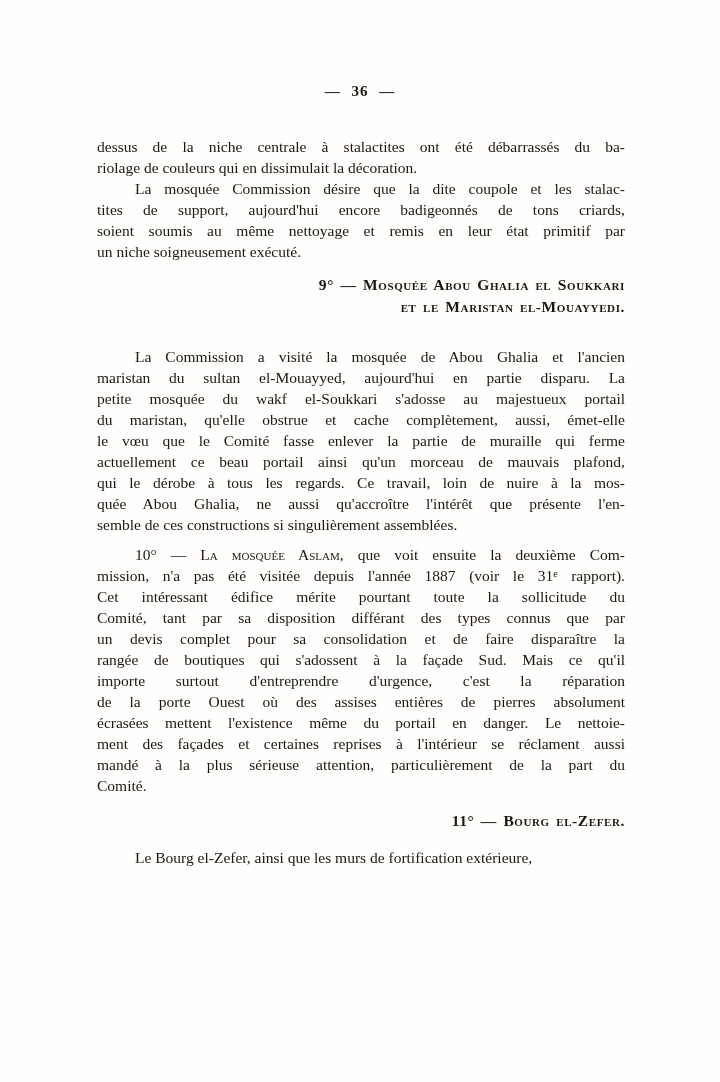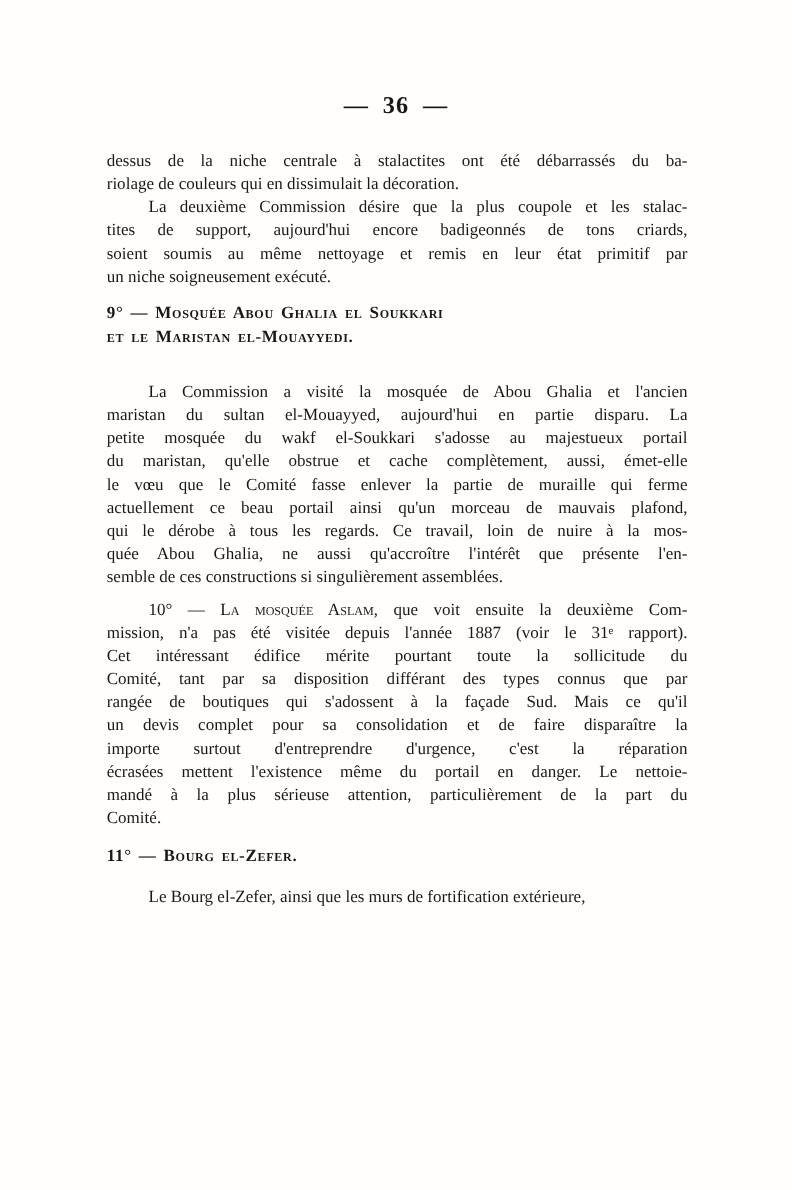--- a/index.html
+++ b/index.html
@@ -15,21 +15,21 @@
     color: #1b1713;
     font-family: "Liberation Serif", "DejaVu Serif", serif;
     overflow: hidden;
   }
   .page-number {
     position: absolute;
     top: 83px;
     left: 0;
     width: 100%;
     text-align: center;
-    font-size: 22px;
+    font-size: 15px;
     font-weight: 600;
     letter-spacing: 1px;
     word-spacing: 6px;
   }
   .body-text {
     position: absolute;
     left: 97px;
     top: 136px;
     width: 528px;
     font-size: 15.5px;
@@ -47,21 +47,21 @@
   .ord-sup {
     font-size: 10px;
     vertical-align: 4px;
     line-height: 0;
   }
   .heading {
     margin: 0;
     font-size: 15.5px;
     font-weight: 600;
     line-height: 22px;
-    text-align: left;
+    text-align: right;
   }
   .hline {
     display: block;
     font-variant: small-caps;
     letter-spacing: 0.6px;
     word-spacing: 2px;
   }
   .h9  { margin-top: 12px; }
   .p3  { margin-top: 28px; }
   .p4  { margin-top: 9px;  }
@@ -76,21 +76,21 @@
   <div class="page-number">— 36 —</div>
 
   <div class="body-text">
 
     <p class="para p1">
       <span class="line">dessus de la niche centrale à stalactites ont été débarrassés du ba-</span>
       <span class="line last">riolage de couleurs qui en dissimulait la décoration.</span>
     </p>
 
     <p class="para p2">
-      <span class="line indent">La deuxième Commission désire que la plus coupole et les stalac-</span>
+      <span class="line indent">La mosquée Commission désire que la dite coupole et les stalac-</span>
       <span class="line">tites de support, aujourd'hui encore badigeonnés de tons criards,</span>
       <span class="line">soient soumis au même nettoyage et remis en leur état primitif par</span>
       <span class="line last">un niche soigneusement exécuté.</span>
     </p>
 
     <h2 class="heading h9">
       <span class="hline">9° — Mosquée Abou Ghalia el Soukkari</span>
       <span class="hline">et le Maristan el-Mouayyedi.</span>
     </h2>
 
@@ -104,24 +104,26 @@
       <span class="line">qui le dérobe à tous les regards. Ce travail, loin de nuire à la mos-</span>
       <span class="line">quée Abou Ghalia, ne aussi qu'accroître l'intérêt que présente l'en-</span>
       <span class="line last">semble de ces constructions si singulièrement assemblées.</span>
     </p>
 
     <p class="para p4">
       <span class="line indent"><span>10° — </span><span class="sc">La mosquée Aslam</span><span>, que voit ensuite la deuxième Com-</span></span>
       <span class="line"><span>mission, n'a pas été visitée depuis l'année 1887 (voir le 31</span><sup class="ord-sup">e</sup><span> rapport).</span></span>
       <span class="line">Cet intéressant édifice mérite pourtant toute la sollicitude du</span>
       <span class="line">Comité, tant par sa disposition différant des types connus que par</span>
+      <span class="line">un devis complet pour sa consolidation et de faire disparaître la</span>
       <span class="line">rangée de boutiques qui s'adossent à la façade Sud. Mais ce qu'il</span>
-      <span class="line">un devis complet pour sa consolidation et de faire disparaître la</span>
       <span class="line">importe surtout d'entreprendre d'urgence, c'est la réparation</span>
+      <span class="line">de la porte Ouest où des assises entières de pierres absolument</span>
       <span class="line">écrasées mettent l'existence même du portail en danger. Le nettoie-</span>
+      <span class="line">ment des façades et certaines reprises à l'intérieur se réclament aussi</span>
       <span class="line">mandé à la plus sérieuse attention, particulièrement de la part du</span>
       <span class="line last">Comité.</span>
     </p>
 
     <h2 class="heading h11">
       <span class="hline">11° — Bourg el-Zefer.</span>
     </h2>
 
     <p class="para p5">
       <span class="line indent last">Le Bourg el-Zefer, ainsi que les murs de fortification extérieure,</span>

